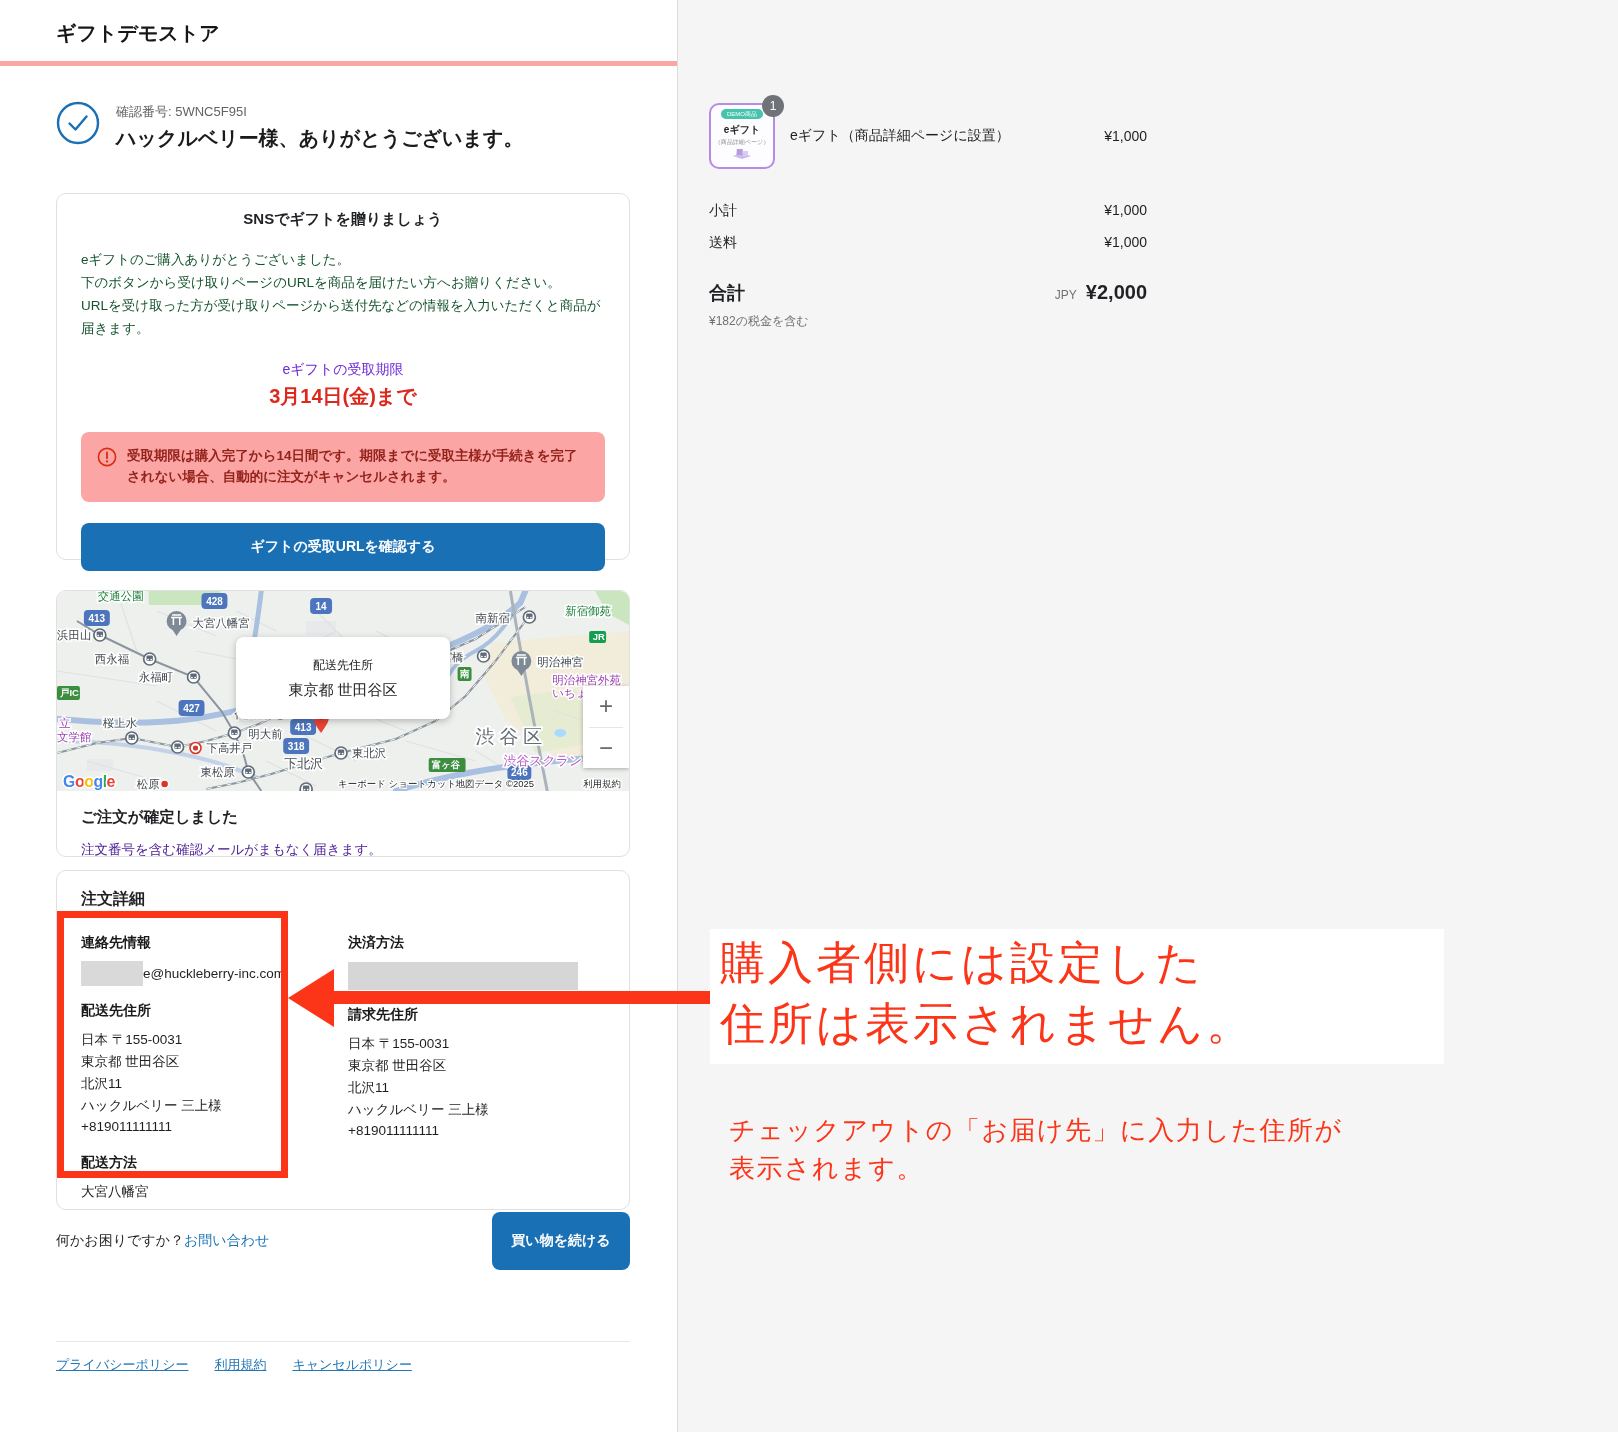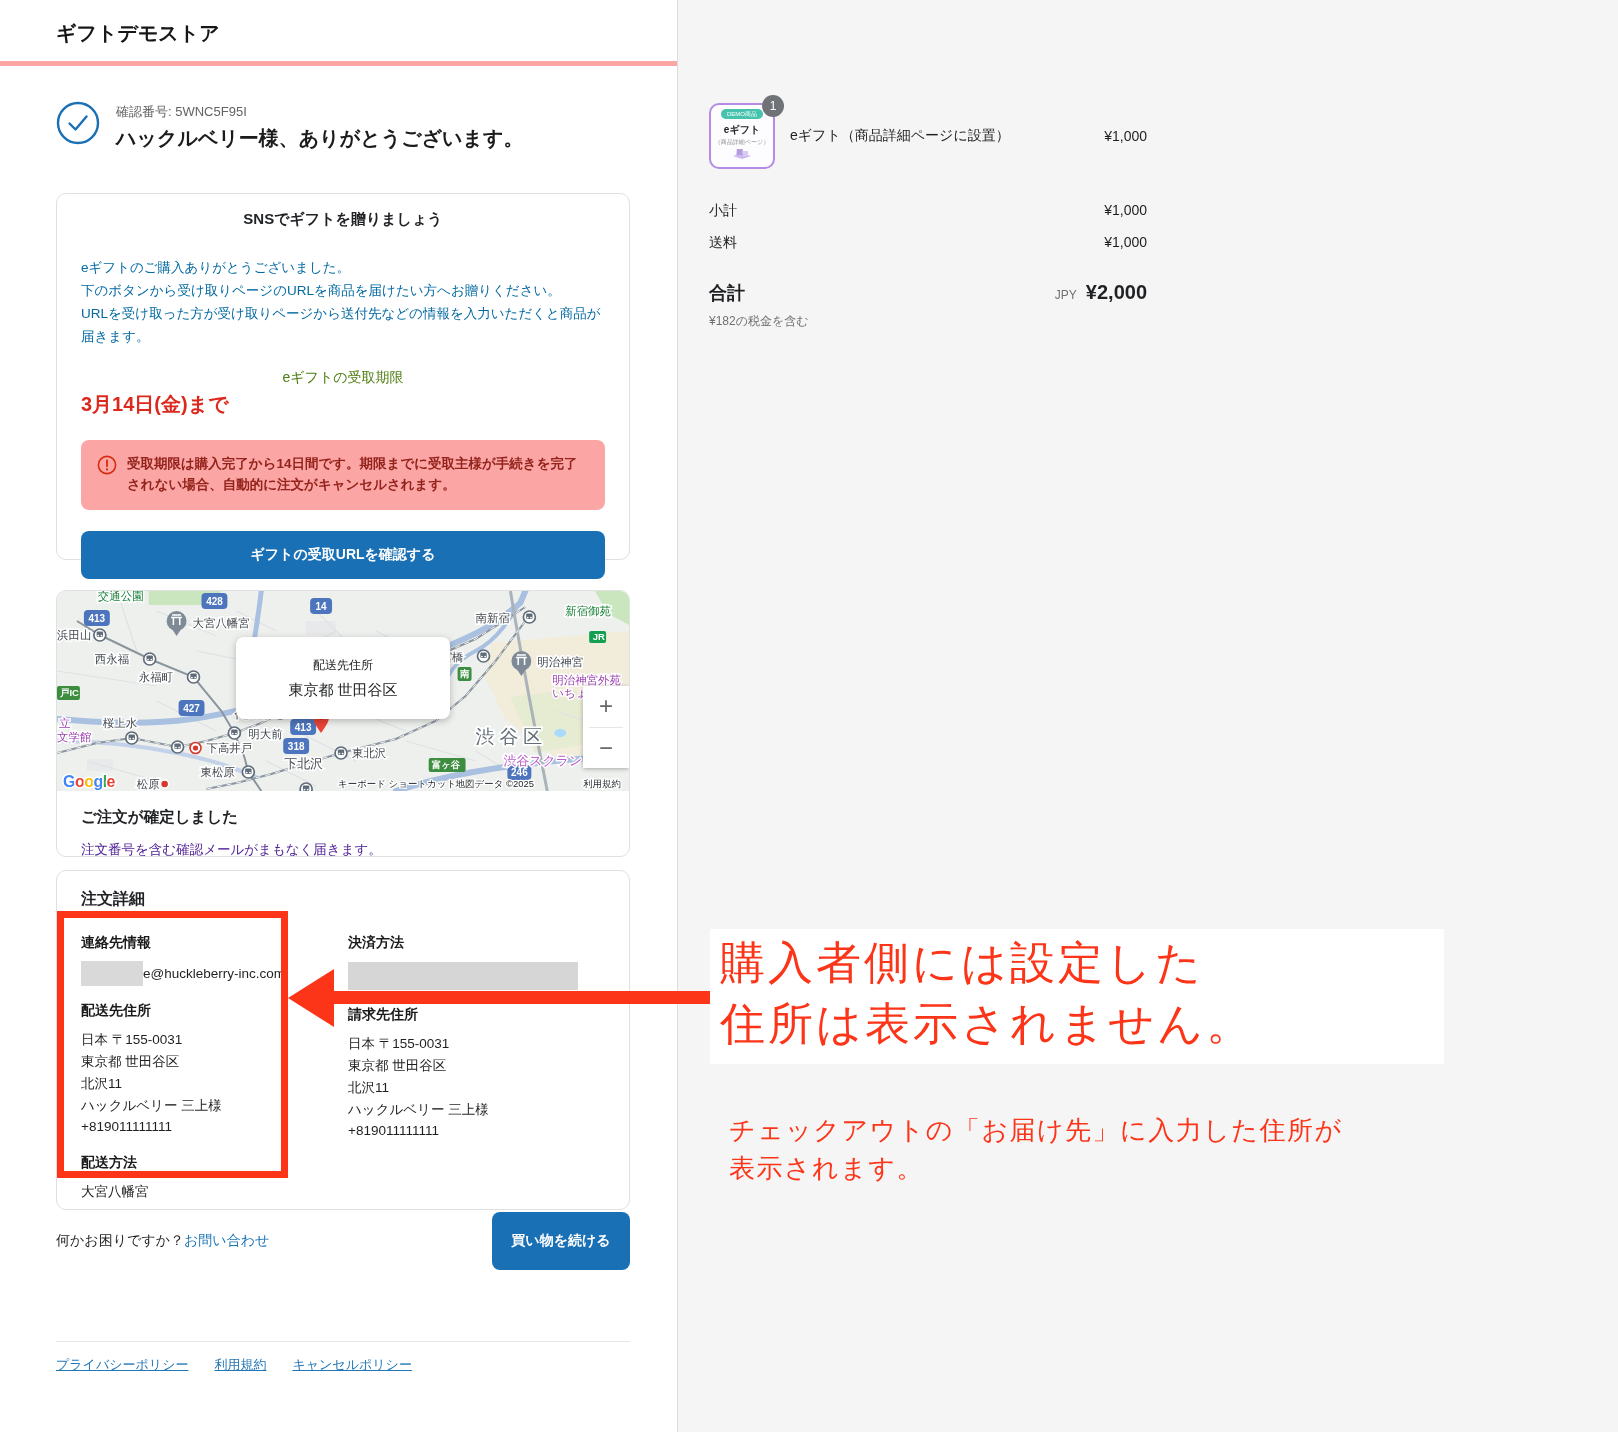--- a/index.html
+++ b/index.html
@@ -35,23 +35,23 @@
 
   .conf-head { position:absolute; left:56px; top:101px; display:flex; align-items:flex-start; }
   .check-icon { width:44px; height:44px; flex:0 0 44px; }
   .conf-texts { margin-left:16px; padding-top:2px; }
   .conf-number { font-size:13px; color:#636363; }
   .conf-title { margin-top:4px; font-size:20px; font-weight:bold; color:#1b1b1b; }
 
   .card { position:absolute; left:56px; width:574px; background:#fff; border:1px solid #e0e0e0; border-radius:10px; }
   .card-sns { top:193px; height:367px; padding:16px 24px; }
   .sns-title { text-align:center; font-size:15px; font-weight:bold; }
-  .sns-body { margin-top:28px; font-size:13.5px; line-height:1.7; color:#0369a1; }
-  .deadline-label { margin-top:20px; text-align:center; font-size:14px; color:#4d7c0f; }
-  .deadline-value { margin-top:4px; font-size:20px; font-weight:bold; color:#dc291e; }
+  .sns-body { margin-top:20px; font-size:13.5px; line-height:1.7; color:#14532d; }
+  .deadline-label { margin-top:20px; text-align:center; font-size:14px; color:#6d28d9; }
+  .deadline-value { margin-top:4px; text-align:center; font-size:20px; font-weight:bold; color:#dc291e; }
   .warn-box { margin-top:22px; background:#fca5a5; border-radius:8px; padding:14px 16px; display:flex; gap:10px; align-items:flex-start; }
   .warn-icon { width:20px; height:20px; flex:0 0 20px; margin-top:1px; }
   .warn-text { font-size:13.5px; font-weight:bold; color:#93231b; line-height:1.55; }
   .gift-url-btn { margin-top:21px; width:100%; height:48px; background:#1a70b5; border:none; border-radius:8px; color:#fff; font-size:14px; font-weight:bold; font-family:inherit; display:flex; align-items:center; justify-content:center; cursor:pointer; }
 
   .card-map { top:590px; height:267px; overflow:hidden; }
   .gmap { position:relative; width:100%; height:200px; background:#eef0ee; }
   .gmap-svg { position:absolute; inset:0; width:100%; height:100%; }
   .map-overlay-card { position:absolute; left:179px; top:46px; width:214px; height:82px; background:#fff; border-radius:8px; box-shadow:0 2px 7px rgba(0,0,0,.25); display:flex; flex-direction:column; align-items:center; justify-content:center; }
   .map-overlay-title { font-size:12px; color:#202223; }

